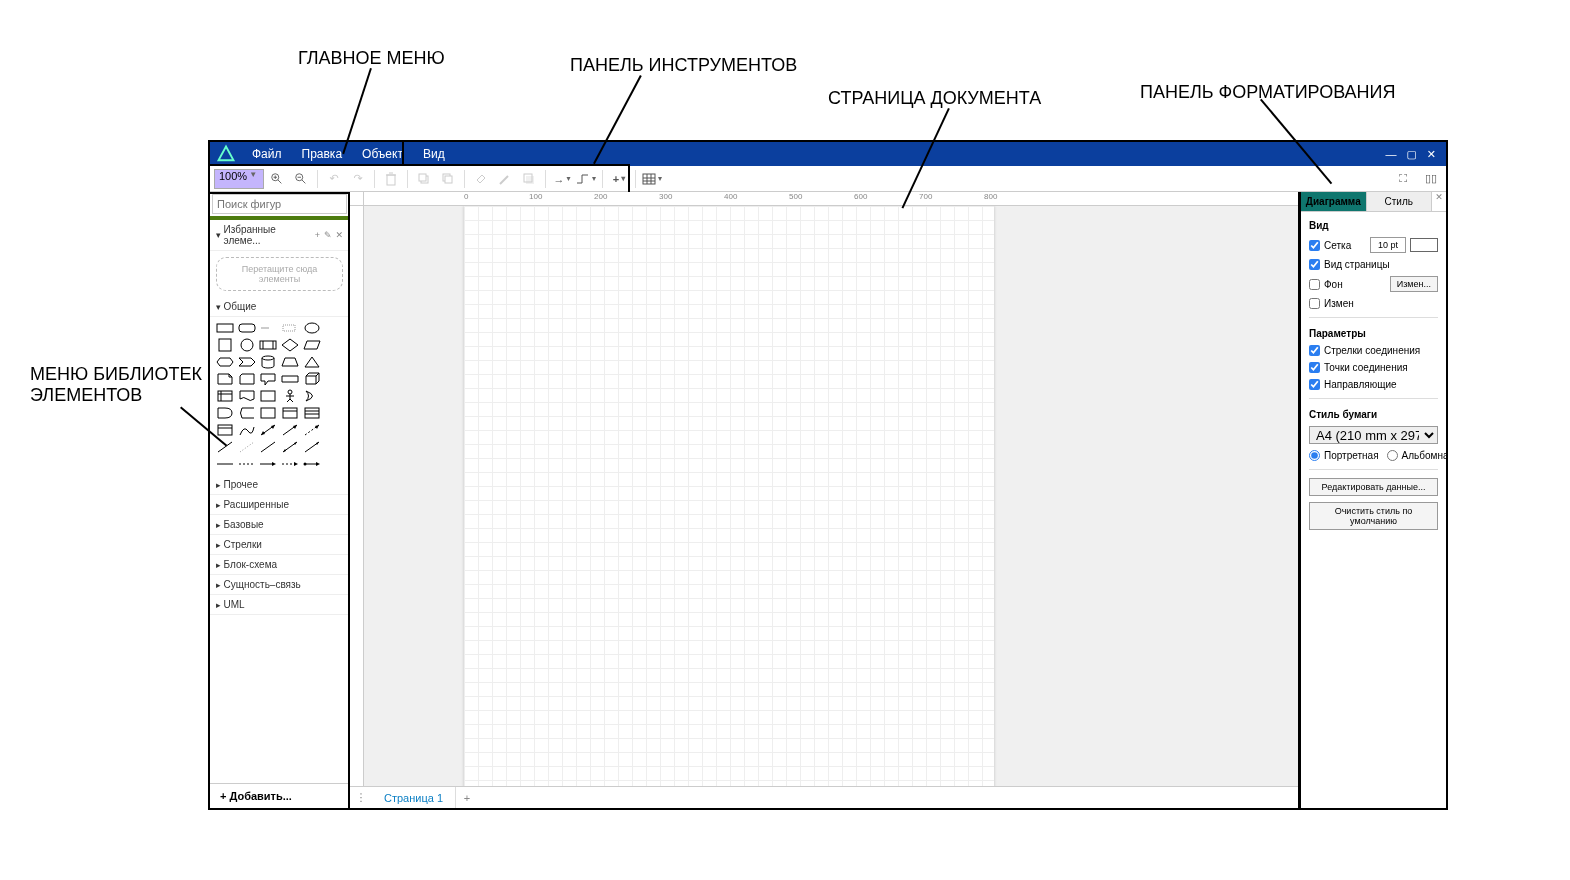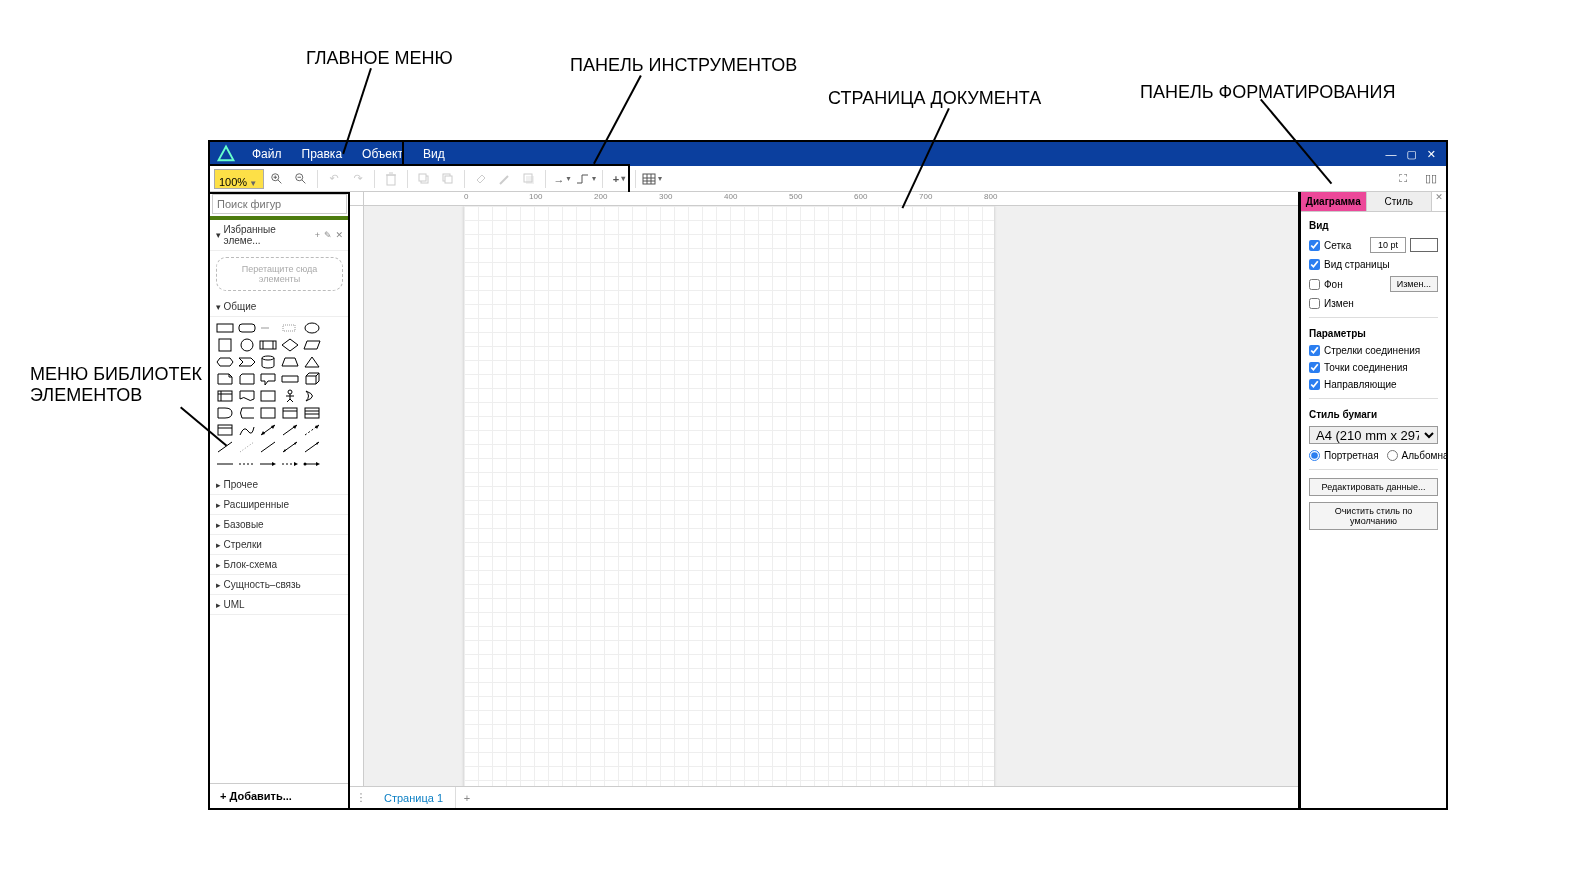--- a/index.html
+++ b/index.html
@@ -16,21 +16,21 @@
 .menubar { height: 24px; background: #0b3f9e; display: flex; align-items: center; color: #fff; font-size: 12px; position: relative; }
 .menubar-hl { position:absolute; left:-2px; top:-2px; width:196px; height:28px; border:2px solid #000; }
 .app-logo { width: 20px; height: 20px; display: flex; align-items: center; justify-content: center; margin: 0 6px; }
 .menubar-item { padding: 0 10px; cursor: pointer; }
 .window-controls { margin-left: auto; display: flex; gap: 10px; padding-right: 10px; color: #fff; font-size: 11px; }
 .win-btn { cursor: pointer; }
 
 
 .toolbar { height: 26px; background: #fff; border-bottom: 1px solid #ccc; display: flex; align-items: center; gap: 2px; padding: 0 4px; font-size: 11px; position: relative; }
 .toolbar-hl { position:absolute; left:-2px; top:-2px; width:422px; height:30px; border:2px solid #000; }
-.zoom-sel { width: 50px; height: 20px; border: 1px solid #aaa; display: flex; align-items: flex-end; padding: 0 4px; background: #fde047; }
+.zoom-sel { width: 50px; height: 20px; border: 1px solid #aaa; display: flex; align-items: flex-start; padding: 0 4px; background: #c4b5fd; }
 .tb-btn { width: 22px; height: 20px; display: flex; align-items: center; justify-content: center; color: #555; cursor: pointer; }
 .tb-btn.dis { color: #ccc; }
 .tb-sep { width: 1px; height: 18px; background: #ddd; margin: 0 3px; }
 .caret { font-size: 8px; color: #666; margin-left: 2px; }
 .right-tb { margin-left: auto; display: flex; gap: 6px; }
 
 
 .content-row { flex: 1; display: flex; overflow: hidden; }
 
 
@@ -60,38 +60,38 @@
   background-size: 14px 14px; }
 .page-tabs { height: 22px; background: #fff; border-top: 1px solid #ccc; display: flex; align-items: center; font-size: 11px; }
 .page-tab-menu { width: 22px; text-align: center; color: #888; cursor:pointer; }
 .page-tab { padding: 8px 12px; height: 100%; display: flex; align-items: center; color: #0b7fc4; border-right: 1px solid #ddd; cursor:pointer; }
 .page-tab-add { width: 22px; text-align: center; color: #888; cursor:pointer; }
 
 
 .format-panel { width: 148px; border-left: 3px solid #000; background: #fff; font-size: 10px; display:flex; flex-direction:column; }
 .fp-tabs { display: flex; border-bottom: 1px solid #ccc; }
 .fp-tab { flex: 1; text-align: center; padding: 4px 0; font-size: 10px; background: #eee; border-right: 1px solid #ccc; cursor:pointer; }
-.fp-tab.active { background: #ec4899; font-weight: bold; }
+.fp-tab.active { background: #0f766e; font-weight: bold; }
 .fp-close { width: 14px; text-align: center; color: #888; font-size: 9px; cursor:pointer; }
 .fp-body { padding: 6px 8px; display: flex; flex-direction: column; gap: 6px; }
 .fp-heading { font-weight: bold; font-size: 10px; margin-top:2px; }
 .fp-row { display: flex; align-items: center; gap: 4px; }
 .fp-check { width: 11px; height: 11px; accent-color: #2b7ef0; }
 .fp-spin { width: 36px; height: 16px; border: 1px solid #999; font-size: 9px; text-align: center; }
 .fp-color { width: 28px; height: 14px; border: 1px solid #666; background: #fff; }
 .fp-btn { border: 1px solid #999; background: #f4f4f4; font-size: 9px; padding: 2px 6px; cursor:pointer; }
 .fp-select { width: 100%; height: 18px; border: 1px solid #999; font-size: 13px; padding: 0 2px; }
 .fp-radio { width:11px; height:11px; accent-color:#2b7ef0; }
 .fp-wide-btn { width:100%; border:1px solid #999; background:#f4f4f4; font-size:9px; padding:3px 0; cursor:pointer; text-align:center; }
 hr.fp-div { border:none; border-top:1px solid #ddd; margin:2px 0; }
 </style>
 </head>
 <body>
 
-<div class="annotation" style="left:306px; top:48px;">ГЛАВНОЕ МЕНЮ</div>
+<div class="annotation" style="left:298px; top:48px;">ГЛАВНОЕ МЕНЮ</div>
 <div class="annotation" style="left:570px; top:55px;">ПАНЕЛЬ ИНСТРУМЕНТОВ</div>
 <div class="annotation" style="left:828px; top:88px;">СТРАНИЦА ДОКУМЕНТА</div>
 <div class="annotation" style="left:1140px; top:82px;">ПАНЕЛЬ ФОРМАТИРОВАНИЯ</div>
 <div class="annotation" style="left:30px; top:364px; white-space:pre;">МЕНЮ БИБЛИОТЕК
 ЭЛЕМЕНТОВ</div>
 
 <div class="ann-line" style="left:370px; top:68px; width:2px; height:90px; transform:rotate(18deg);"></div>
 <div class="ann-line" style="left:640px; top:75px; width:2px; height:100px; transform:rotate(28deg);"></div>
 <div class="ann-line" style="left:948px; top:108px; width:2px; height:110px; transform:rotate(25deg);"></div>
 <div class="ann-line" style="left:1260px; top:100px; width:2px; height:110px; transform:rotate(-40deg);"></div>

